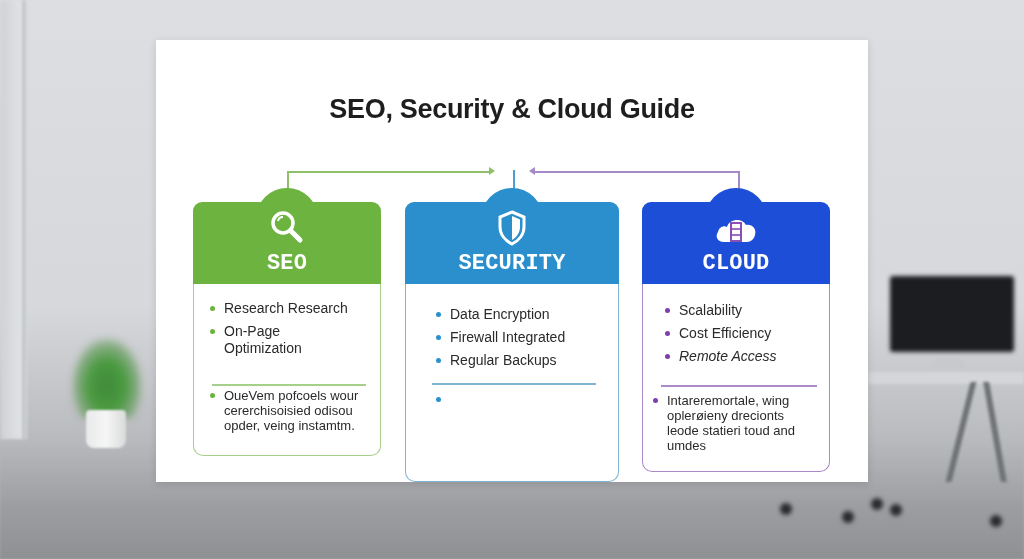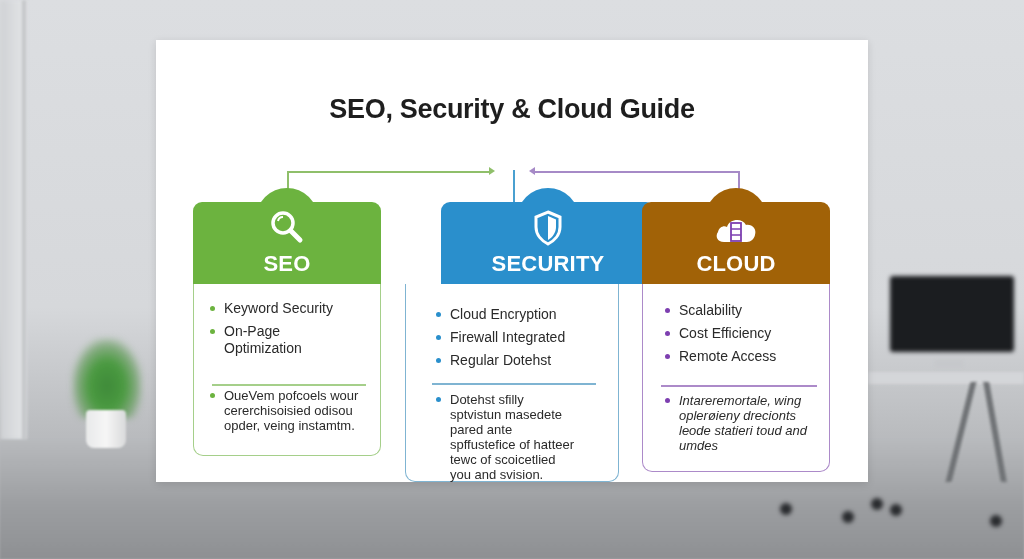--- a/index.html
+++ b/index.html
@@ -72,20 +72,21 @@
   .conn-blue-v { left: 357px; top: 130px; width: 1.5px; height: 36px; background: #4aa0d0; }
   .conn-purple-h { left: 378px; top: 131px; width: 205px; height: 1.5px; background: #a68ac7; }
   .conn-purple-v { left: 582px; top: 131px; width: 1.5px; height: 34px; background: #a68ac7; }
   .conn-purple-arrow { left: 373px; top: 127px; width: 0; height: 0; border-right: 6px solid #a68ac7; border-top: 4px solid transparent; border-bottom: 4px solid transparent; }
 
   
   .card { position: absolute; }
   .card-head {
     position: absolute; left: 0; top: 0; width: 100%; height: 82px;
     border-radius: 9px 9px 0 0;
+    font-family: Liberation Mono, monospace;
   }
   .card-bump {
     position: absolute; top: -14px; width: 62px; height: 40px; border-radius: 31px 31px 0 0;
   }
   .card-icon { position: absolute; top: 6px; left: 50%; transform: translateX(-50%); }
   .card-label {
     position: absolute; left: 0; width: 100%; top: 49px; text-align: center;
     color: #ffffff; font-weight: bold; font-size: 22px; letter-spacing: 0.2px;
   }
   .card-body {
@@ -111,29 +112,29 @@
   
   .seo { left: 37px; top: 162px; width: 188px; }
   .seo .card-head, .seo .card-bump { background: #6cb33f; }
   .seo .card-bump { left: 63px; }
   .seo .card-body { height: 172px; border-color: #a5cf8a; }
   .seo .dot { background: #6cb33f; }
   .seo .divider { background: #a5cf8a; }
 
   
   .sec { left: 249px; top: 162px; width: 214px; }
-  .sec .card-head, .sec .card-bump { background: #2a8fcc; margin-left: 36px; }
+  .sec .card-head, .sec .card-bump { background: #2a8fcc; }
   .sec .card-bump { left: 76px; }
   .sec .card-body { height: 198px; border-color: #7fb4d2; }
   .sec .dot { background: #2a8fcc; }
   .sec .divider { background: #7fb4d2; }
 
   
   .cld { left: 486px; top: 162px; width: 188px; }
-  .cld .card-head, .cld .card-bump { background: #a16207; }
+  .cld .card-head, .cld .card-bump { background: #1d4ed8; }
   .cld .card-bump { left: 63px; }
   .cld .card-body { height: 188px; border-color: #ac8ac9; }
   .cld .dot { background: #7d3fb0; }
   .cld .divider { background: #ac8ac9; }
 </style>
 </head>
 <body>
 
 <div class="wall-left"></div>
 <div class="wall-edge"></div>
@@ -169,68 +170,68 @@
     <div class="card-head">
       <svg class="card-icon" width="40" height="40" viewBox="0 0 40 40">
         <circle cx="16" cy="15" r="10" fill="none" stroke="#ffffff" stroke-width="3.5"></circle>
         <path d="M11 13 a5 5 0 0 1 5 -4" fill="none" stroke="#ffffff" stroke-width="2"></path>
         <line x1="23.5" y1="22.5" x2="33" y2="32" stroke="#ffffff" stroke-width="5" stroke-linecap="round"></line>
       </svg>
       <div class="card-label">SEO</div>
     </div>
     <div class="card-body">
       <ul class="list" style="left:16px; top:16px; width:160px;">
-        <li><span class="dot"></span><span>Keyword Security</span></li>
+        <li><span class="dot"></span><span>Research Research</span></li>
         <li style="width:110px;"><span class="dot"></span><span>On-Page Optimization</span></li>
       </ul>
       <div class="divider" style="left:18px; top:100px; width:154px;"></div>
       <div class="note" style="left:16px; top:104px; width:166px;">
         <span class="dot"></span><span>OueVem pofcoels wour cererchisoisied odisou opder, veing instamtm.</span>
       </div>
     </div>
   </div>
 
   <div class="card sec">
     <div class="card-bump"></div>
     <div class="card-head">
       <svg class="card-icon" width="40" height="40" viewBox="0 0 40 40">
         <path d="M20 4 L32 9 L32 19 C32 27 26 33 20 36 C14 33 8 27 8 19 L8 9 Z" fill="none" stroke="#ffffff" stroke-width="3"></path>
         <path d="M20 8 L20 32 C25 29 28 24 28 19 L28 11.5 Z" fill="#ffffff"></path>
       </svg>
       <div class="card-label">SECURITY</div>
     </div>
     <div class="card-body">
       <ul class="list" style="left:30px; top:22px; width:180px;">
-        <li><span class="dot"></span><span>Cloud Encryption</span></li>
+        <li><span class="dot"></span><span>Data Encryption</span></li>
         <li><span class="dot"></span><span>Firewall Integrated</span></li>
-        <li><span class="dot"></span><span>Regular Dotehst</span></li>
+        <li><span class="dot"></span><span>Regular Backups</span></li>
       </ul>
       <div class="divider" style="left:26px; top:99px; width:164px;"></div>
       <div class="note" style="left:30px; top:108px; width:140px;">
-        <span class="dot"></span><span>Dotehst sfilly sptvistun masedete pared ante spffustefice of hatteer tewc of scoicetlied you and svision.</span>
+        <span class="dot"></span>
       </div>
     </div>
   </div>
 
   <div class="card cld">
     <div class="card-bump"></div>
     <div class="card-head">
       <svg class="card-icon" width="48" height="40" viewBox="0 0 48 40">
         <path d="M12 34 C5 34 3 28 6 24 C7 19 12 17 15 19 C17 11 30 9 34 17 C40 16 45 21 43 27 C42 31 39 34 35 34 Z" fill="#ffffff"></path>
         <rect x="19" y="15" width="10" height="18" fill="none" stroke="#7d3fb0" stroke-width="1.8"></rect>
         <line x1="19" y1="21" x2="29" y2="21" stroke="#7d3fb0" stroke-width="1.5"></line>
         <line x1="19" y1="27" x2="29" y2="27" stroke="#7d3fb0" stroke-width="1.5"></line>
       </svg>
       <div class="card-label">CLOUD</div>
     </div>
     <div class="card-body">
       <ul class="list" style="left:22px; top:18px; width:160px;">
         <li><span class="dot"></span><span>Scalability</span></li>
         <li style="margin-top:2px;"><span class="dot"></span><span>Cost Efficiency</span></li>
-        <li style="margin-top:4px;"><span class="dot"></span><span>Remote Access</span></li>
+        <li style="margin-top:4px;font-style:italic;"><span class="dot"></span><span>Remote Access</span></li>
       </ul>
       <div class="divider" style="left:18px; top:101px; width:156px;"></div>
-      <div class="note" style="left:22px; top:109px; width:150px;font-style:italic;">
+      <div class="note" style="left:10px; top:109px; width:150px;">
         <span class="dot"></span><span>Intareremortale, wing oplerøieny drecionts leode statieri toud and umdes</span>
       </div>
     </div>
   </div>
 </div>
 
 </body></html>

